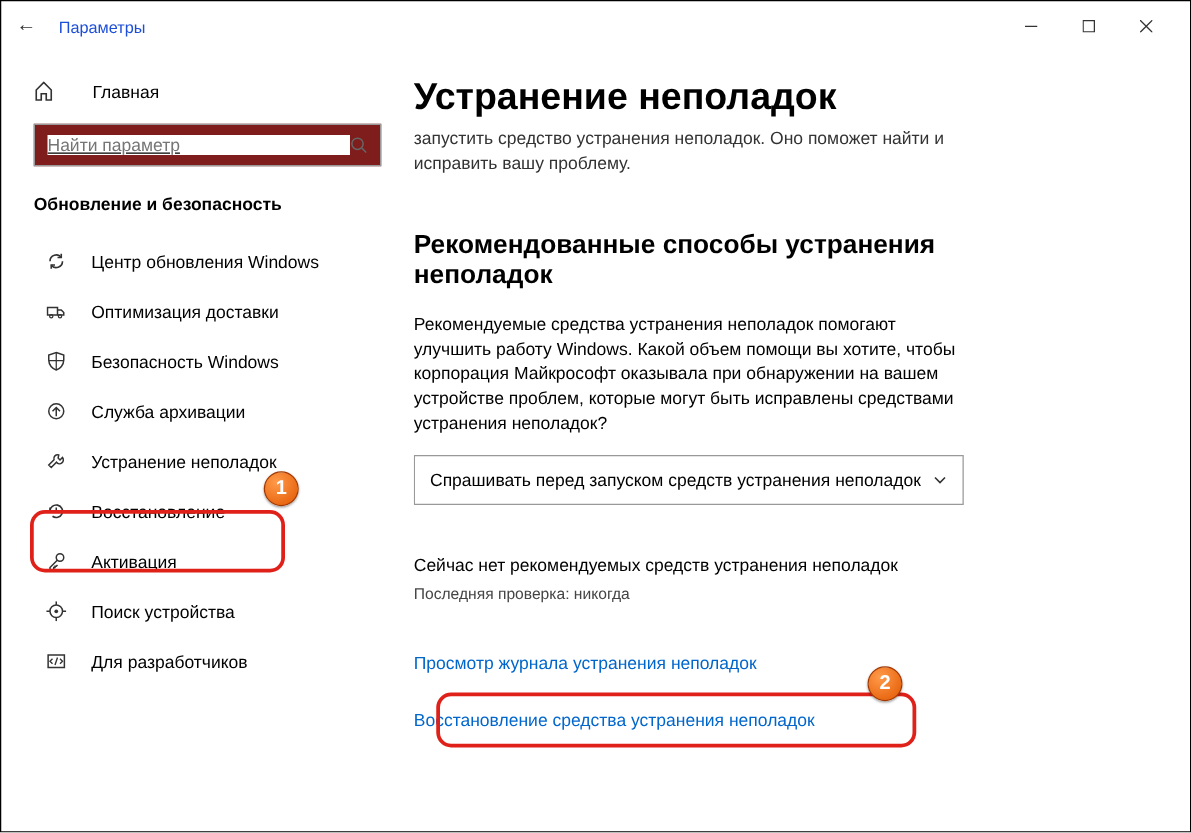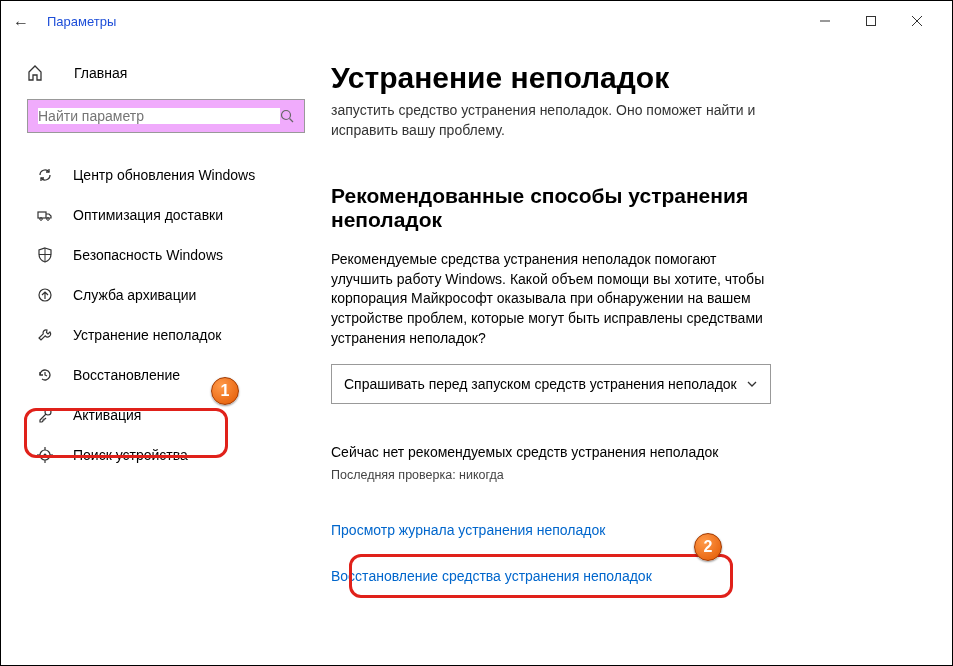--- a/index.html
+++ b/index.html
@@ -73,25 +73,26 @@
       gap: 31px;
       padding: 6px 26px;
       font-size: 14px;
       margin-bottom: 12px;
       cursor: pointer;
     }
     .search-box {
       margin: 0 26px 22px 26px;
       height: 34px;
       border: 1px solid #999;
-      background: #f0abfc;
+      background: #7f1d1d;
       display: flex;
       align-items: center;
       padding: 0 10px;
       justify-content: space-between;
+      text-decoration: underline;
     }
     .search-box input {
       border: none;
       outline: none;
       font-size: 14px;
       flex: 1;
       color: #666;
     }
     .search-box .mag {
       color: #666;
@@ -260,20 +261,21 @@
       <div class="search-box">
         <input type="text" placeholder="Найти параметр" style="">
         <span class="mag">
           <svg width="14" height="14" viewBox="0 0 14 14">
               <circle cx="6" cy="6" r="4.5" fill="none" stroke="#666" stroke-width="1.2"></circle>
               <line x1="9.5" y1="9.5" x2="13" y2="13" stroke="#666" stroke-width="1.2"></line>
             </svg>
         </span>
       </div>
 
+      <div class="section-label">Обновление и безопасность</div>
 
       <div class="nav-item">
         <span class="icon">
             <svg width="16" height="16" viewBox="0 0 16 16">
               <path d="M3 8a5 5 0 0 1 9-3 M13 8a5 5 0 0 1-9 3" fill="none" stroke="#333" stroke-width="1.3"></path>
               <path d="M12 2v3h-3 M4 14v-3h3" fill="none" stroke="#333" stroke-width="1.3"></path>
             </svg>
           </span>
         <span>Центр обновления Windows</span>
       </div>
@@ -340,20 +342,29 @@
               <circle cx="8" cy="8" r="5" fill="none" stroke="#333" stroke-width="1.2"></circle>
               <circle cx="8" cy="8" r="1.5" fill="#333"></circle>
               <line x1="8" y1="0" x2="8" y2="3" stroke="#333" stroke-width="1.2"></line>
               <line x1="8" y1="13" x2="8" y2="16" stroke="#333" stroke-width="1.2"></line>
               <line x1="0" y1="8" x2="3" y2="8" stroke="#333" stroke-width="1.2"></line>
               <line x1="13" y1="8" x2="16" y2="8" stroke="#333" stroke-width="1.2"></line>
             </svg>
           </span>
         <span>Поиск устройства</span>
       </div>
+      <div class="nav-item">
+        <span class="icon">
+            <svg width="16" height="16" viewBox="0 0 16 16">
+              <rect x="1.5" y="3" width="13" height="10" fill="none" stroke="#333" stroke-width="1.2"></rect>
+              <path d="M5 6l-2 2 2 2 M11 6l2 2-2 2 M9 5l-2 6" fill="none" stroke="#333" stroke-width="1.1"></path>
+            </svg>
+          </span>
+        <span>Для разработчиков</span>
+      </div>
     </div>
 
     <div class="main">
       <h1 class="page-title">Устранение неполадок</h1>
       <p class="intro-text">запустить средство устранения неполадок. Оно поможет найти и исправить вашу проблему.</p>
 
       <h2 class="sub-heading">Рекомендованные способы устранения неполадок</h2>
       <p class="body-text">Рекомендуемые средства устранения неполадок помогают улучшить работу Windows. Какой объем помощи вы хотите, чтобы корпорация Майкрософт оказывала при обнаружении на вашем устройстве проблем, которые могут быть исправлены средствами устранения неполадок?</p>
 
       <div class="dropdown">

